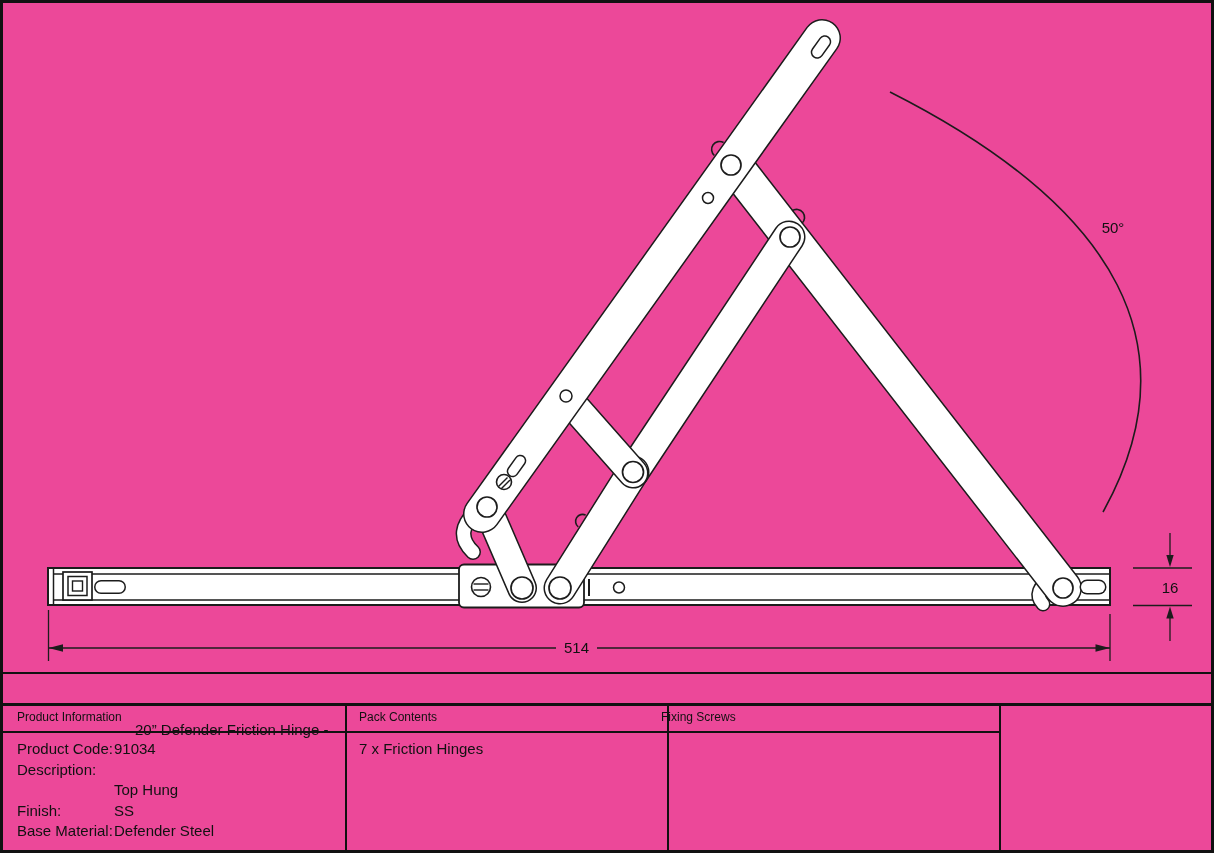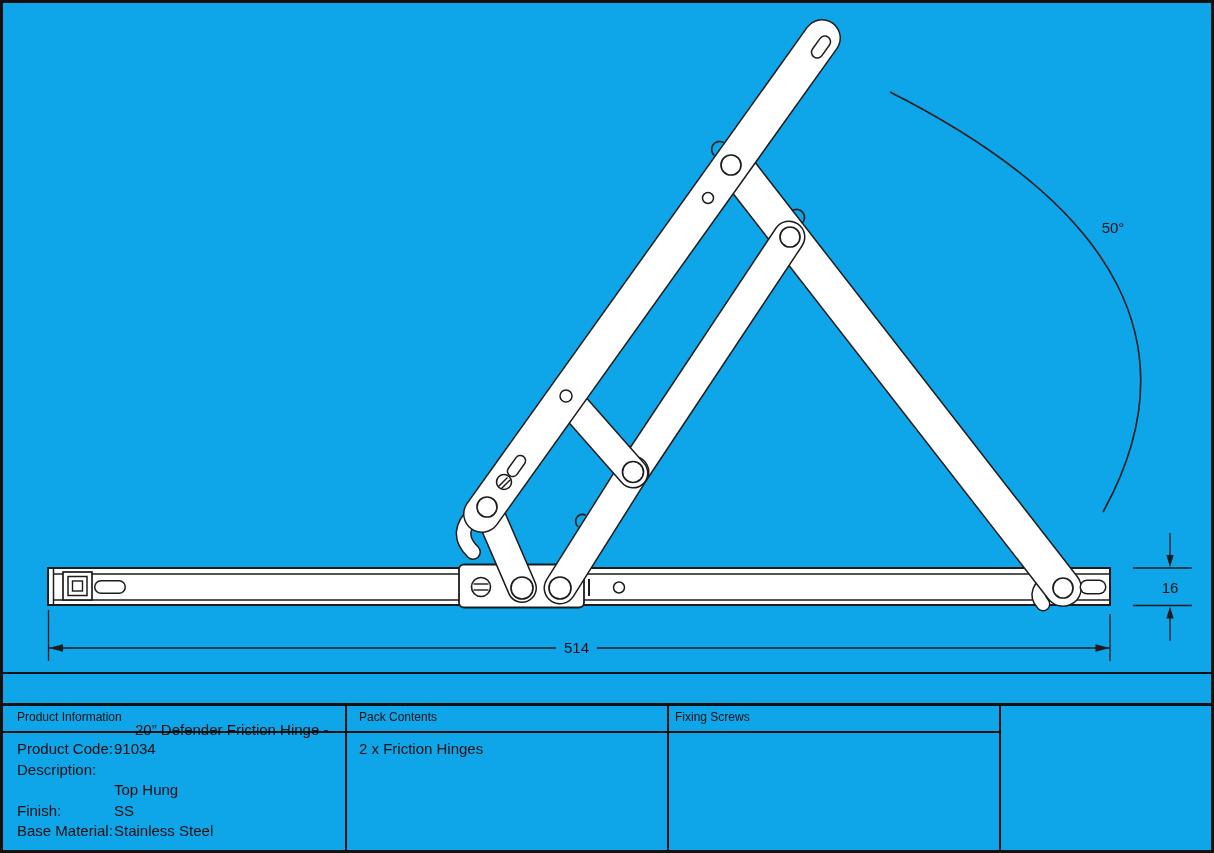--- a/index.html
+++ b/index.html
@@ -1,17 +1,17 @@
 <!DOCTYPE html>
 <html><head>
 <meta charset="utf-8">
 <style>
   html,body { margin:0; padding:0; background:#888; }
   .page {
-    position:relative; width:1214px; height:853px; background:#0ea5e9;
+    position:relative; width:1214px; height:853px; background:#ec4899;
     font-family:"Liberation Sans", sans-serif; color:#111;
     overflow:hidden;
   }
   .frame {
     position:absolute; left:0; top:0; right:0; bottom:0;
     border:3px solid #111; pointer-events:none; z-index:50;
   }
   svg text { font-family:"Liberation Sans", sans-serif; fill:#111; }
   .hline, .vline { position:absolute; background:#111; }
   .txt { position:absolute; font-size:15px; white-space:nowrap; }
@@ -154,35 +154,35 @@
 
   
   <div class="hline" style="left:0;right:0;top:703px;height:3px;"></div>
   <div class="hline" style="left:3px;width:996px;top:731px;height:2px;"></div>
   <div class="vline" style="left:345px;top:703px;height:147px;width:2px;"></div>
   <div class="vline" style="left:667px;top:703px;height:147px;width:2px;"></div>
   <div class="vline" style="left:999px;top:703px;height:147px;width:2px;"></div>
 
   <div class="txt hdr" style="left:17px; top:710px;">Product Information</div>
   <div class="txt hdr" style="left:359px; top:710px;">Pack Contents</div>
-  <div class="txt hdr" style="left:675px; top:710px;">Fixing Screws</div>
+  <div class="txt hdr" style="left:661px; top:710px;">Fixing Screws</div>
 
   
   <div class="txt" style="left:17px; top:740px;">Product Code:</div>
   <div class="txt" style="left:114px; top:740px;">91034</div>
   <div class="txt" style="left:17px; top:761px;">Description:</div>
   <div class="txt" style="left:114px; top:721px;margin-left:21px;">20” Defender Friction Hinge -</div>
   <div class="txt" style="left:114px; top:781px;">Top Hung</div>
   <div class="txt" style="left:17px; top:802px;">Finish:</div>
   <div class="txt" style="left:114px; top:802px;">SS</div>
   <div class="txt" style="left:17px; top:822px;">Base Material:</div>
-  <div class="txt" style="left:114px; top:822px;">Stainless Steel</div>
+  <div class="txt" style="left:114px; top:822px;">Defender Steel</div>
 
   
-  <div class="txt" style="left:359px; top:740px;">2 x Friction Hinges</div>
+  <div class="txt" style="left:359px; top:740px;">7 x Friction Hinges</div>
 
   
   <div class="txt" style="left:675px; top:740px;"></div>
 
   
 
   <div class="frame"></div>
 </div>
 
 </body></html>

